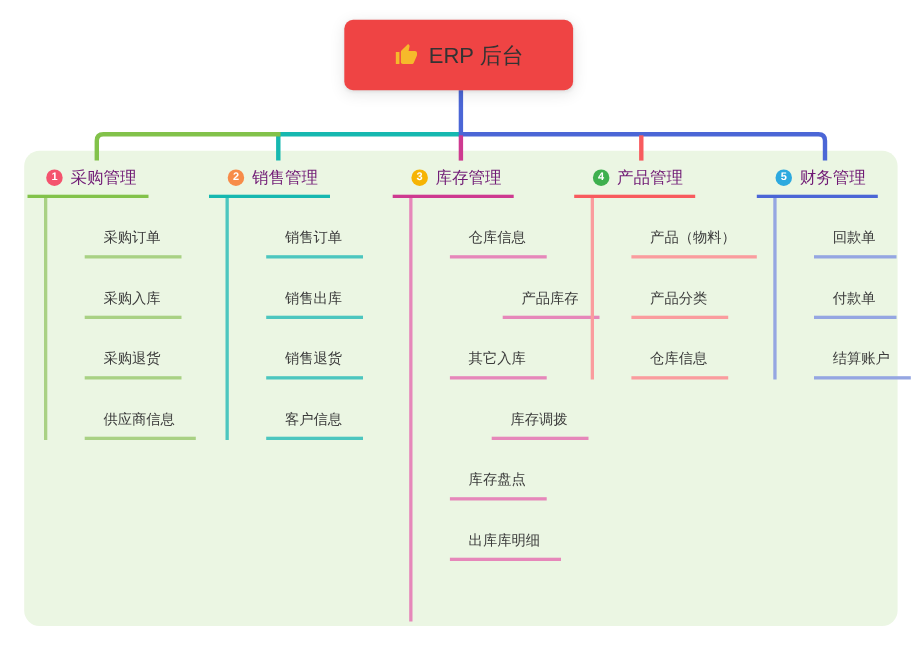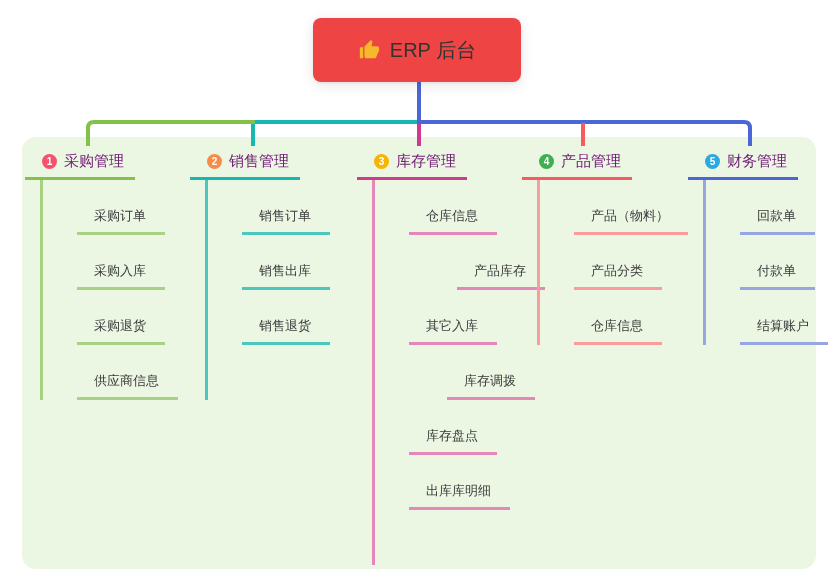--- a/index.html
+++ b/index.html
@@ -120,20 +120,23 @@
       <ul class="items">
         <li>
             <span class="leaf" style="border-bottom-color: rgb(76, 198, 191);">销售订单</span>
           </li>
         <li>
             <span class="leaf" style="border-bottom-color: rgb(76, 198, 191);">销售出库</span>
           </li>
         <li>
             <span class="leaf" style="border-bottom-color: rgb(76, 198, 191);">销售退货</span>
           </li>
+        <li>
+            <span class="leaf" style="border-bottom-color: rgb(76, 198, 191);">客户信息</span>
+          </li>
       </ul>
     </div>
   </div>
 
   <div class="branch b3">
     <div class="branch-title" style="border-bottom-color: rgb(206, 58, 144);">
       <span class="badge" style="background: rgb(246, 180, 3);">3</span>
       <span class="t">库存管理</span>
     </div>
     <div class="subtree">

